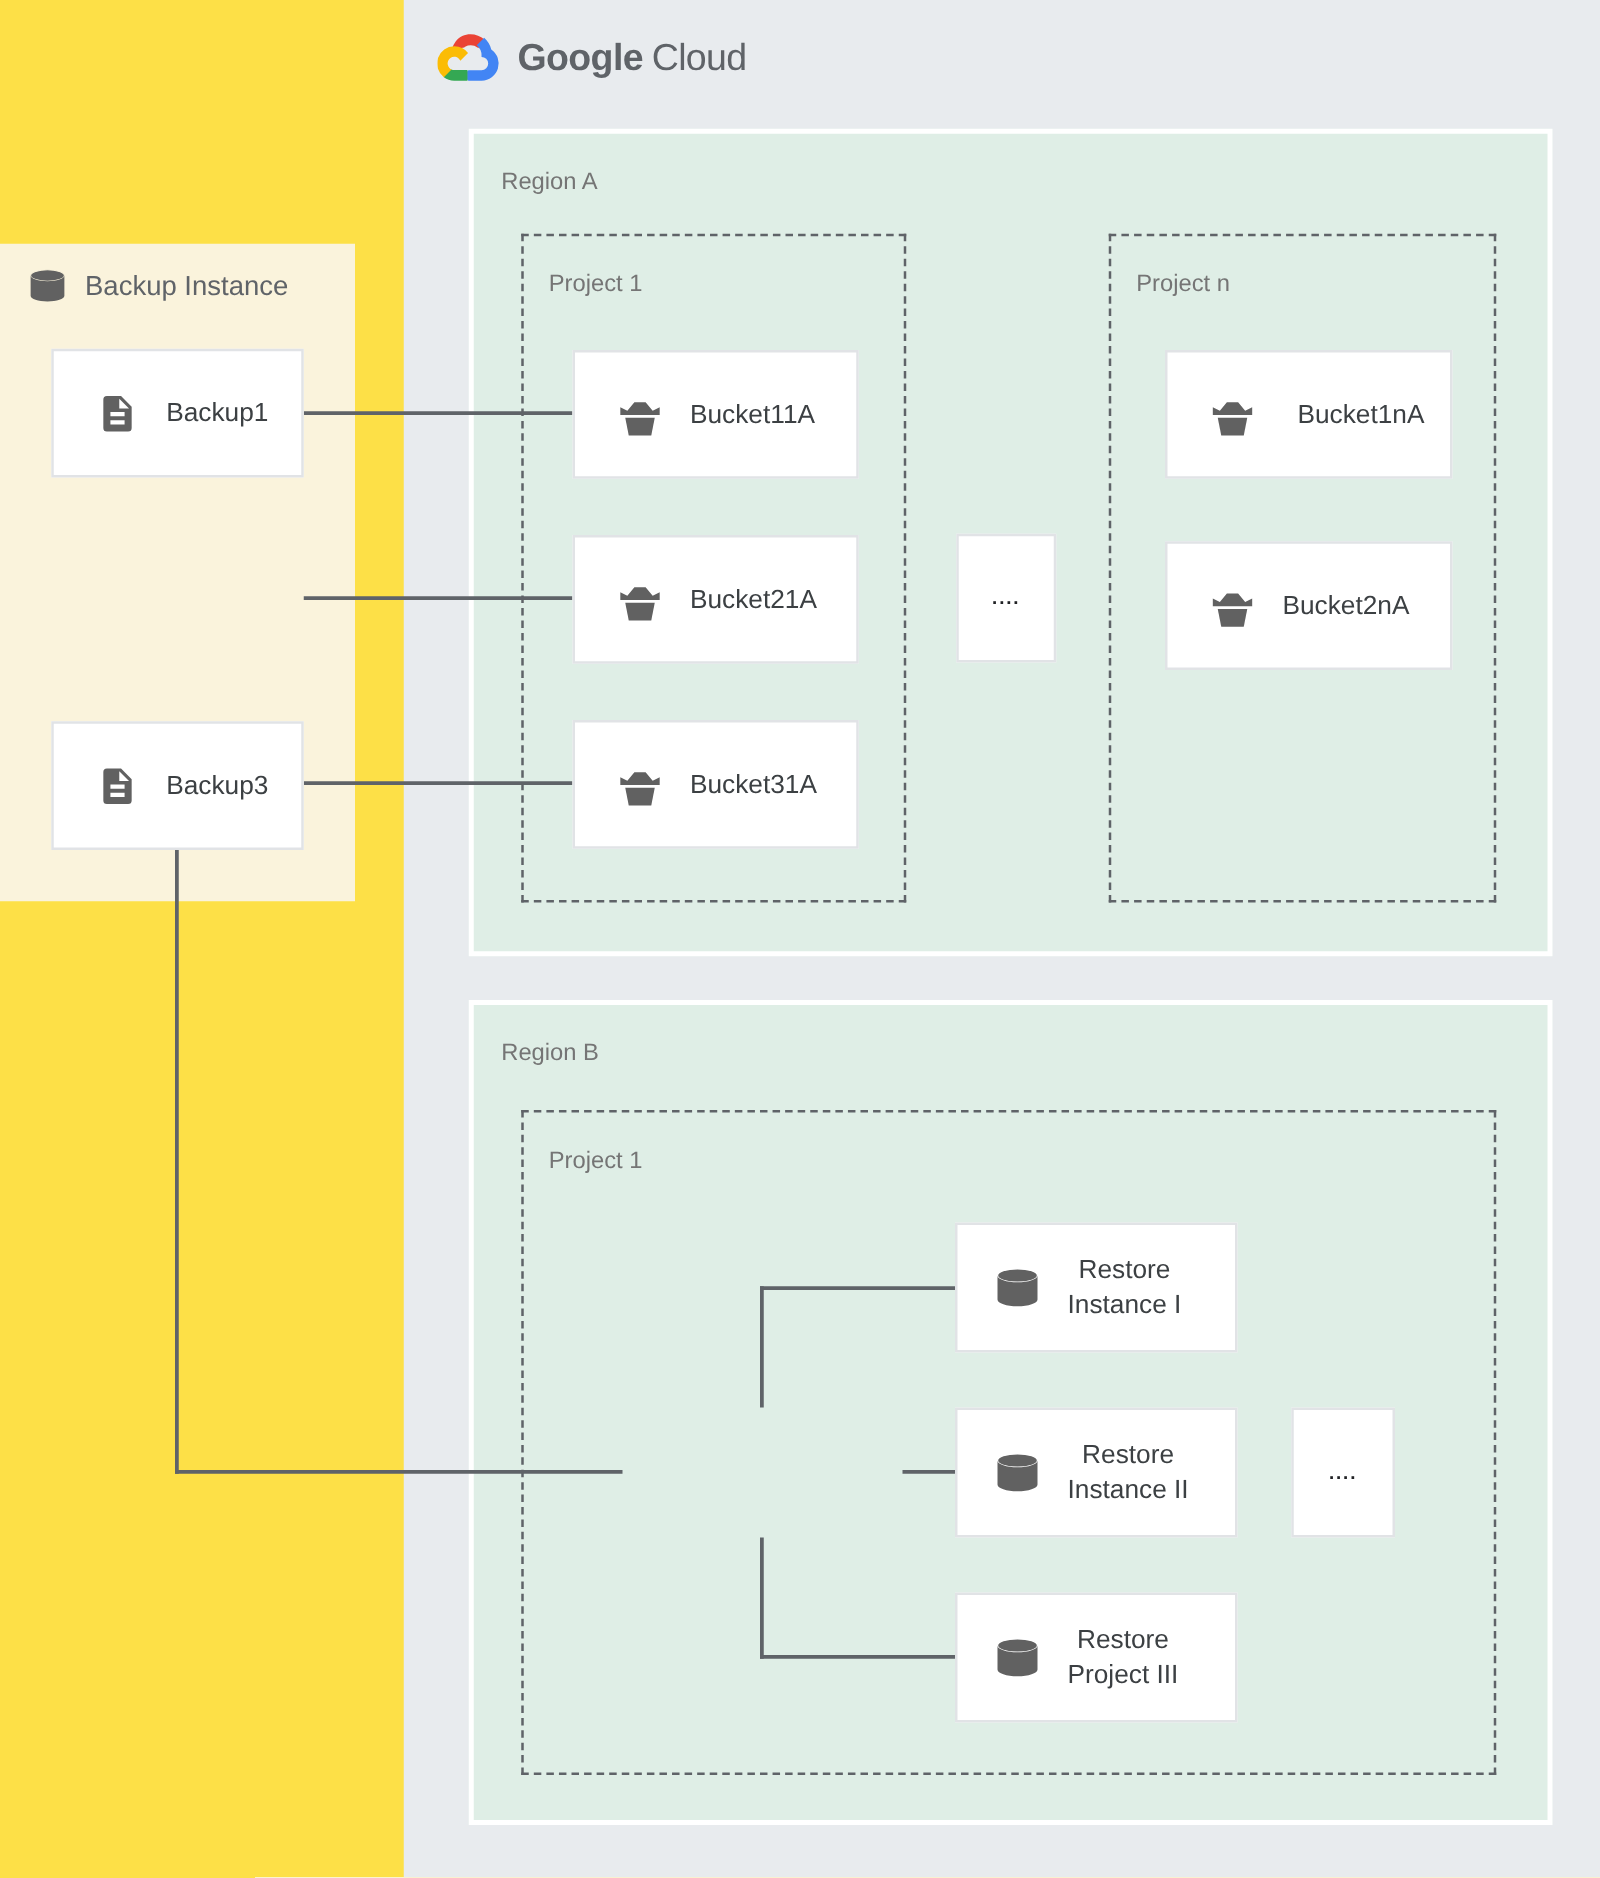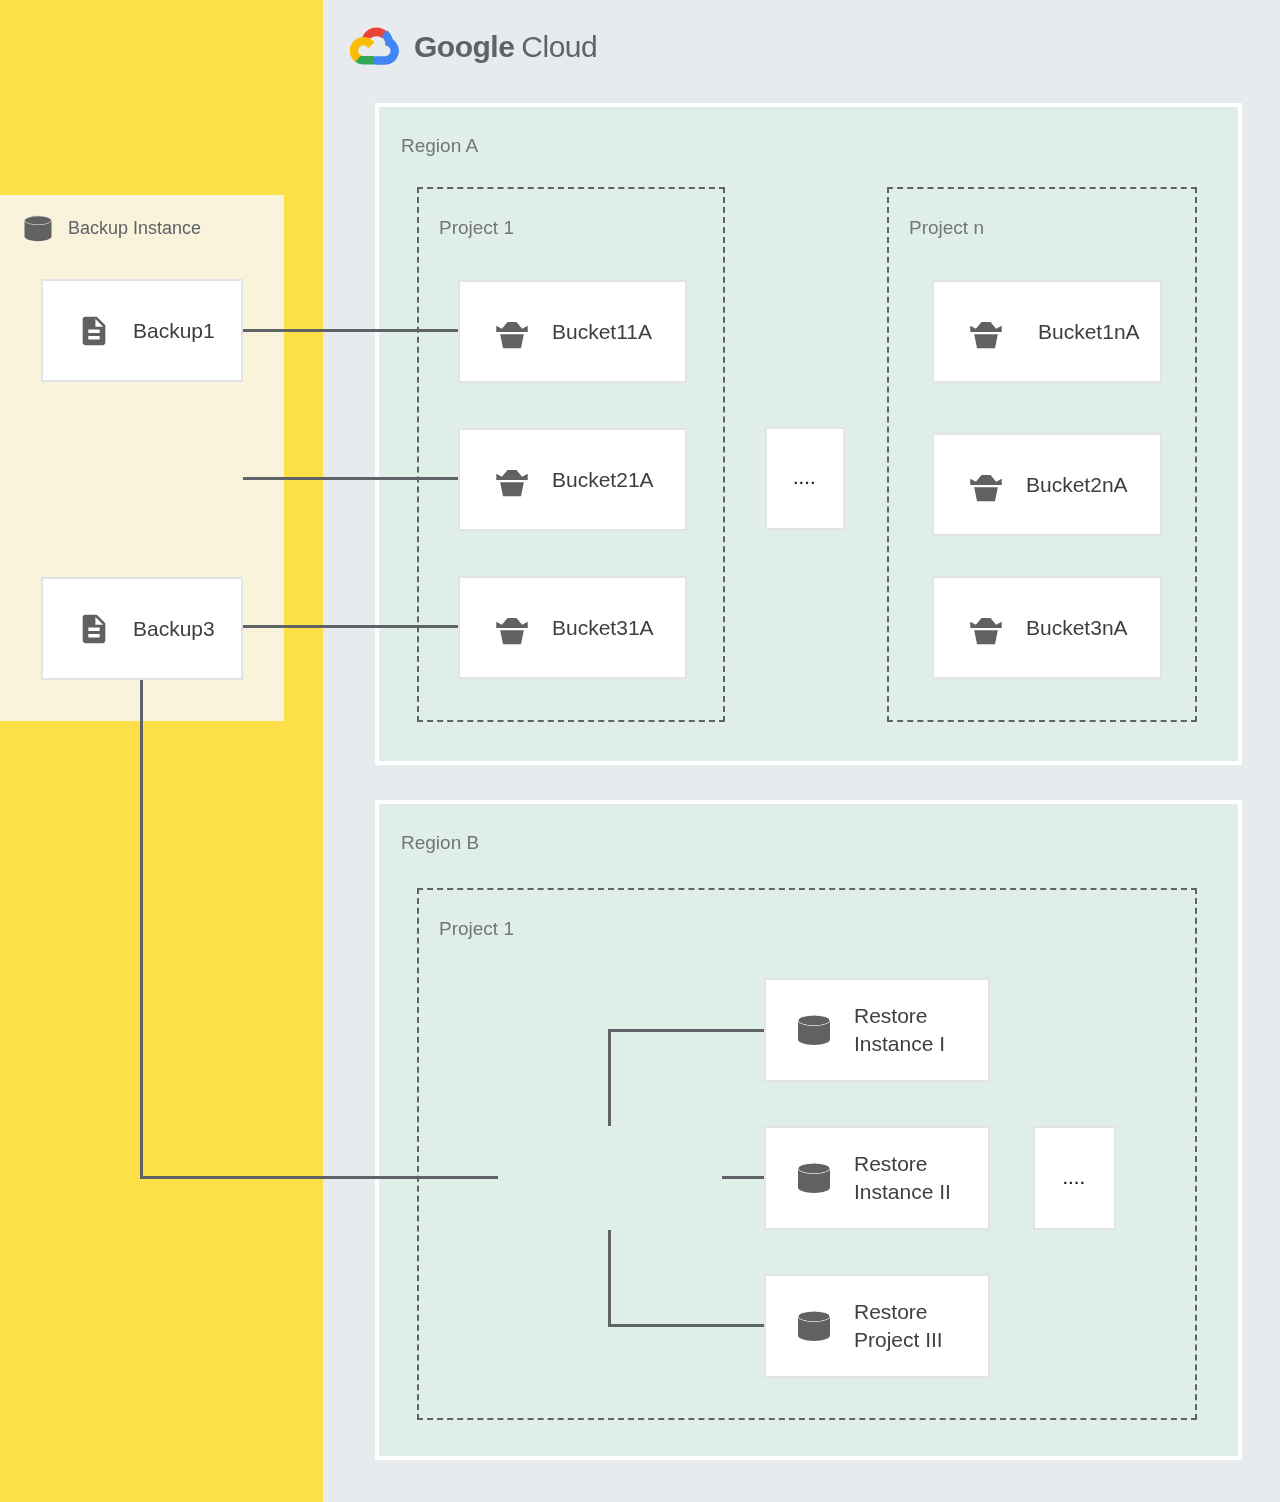--- a/index.html
+++ b/index.html
@@ -20,25 +20,25 @@
 
   .project{position:absolute;border:2px dashed #5f6368;box-sizing:border-box;z-index:1;}
   #project-a1{left:417px;top:187px;width:308px;height:535px;}
   #project-an{left:887px;top:187px;width:310px;height:535px;}
   #project-b1{left:417px;top:888px;width:780px;height:532px;}
   .project-label{position:absolute;left:20px;top:28px;font-size:19px;color:#757575;text-align:center;}
 
   .backup-panel{position:absolute;left:0;top:195px;width:284px;height:526px;background:#faf3dc;z-index:1;}
   .panel-title{position:absolute;left:20px;top:20px;display:flex;align-items:center;gap:12px;}
   .panel-title svg{width:36px;height:27px;}
-  .panel-title-text{font-size:18px;color:#5f6368;}
+  .panel-title-text{font-size:22px;color:#5f6368;}
 
   .node{position:absolute;background:#ffffff;border:2px solid #e1e3e6;box-sizing:border-box;display:flex;align-items:center;z-index:3;}
   .node .icon{flex:0 0 auto;display:flex;align-items:center;}
-  .node-label{font-size:21px;color:#3c4043;}
+  .node-label{font-size:21px;color:#3c4043;text-align:center;}
   .node-label.two-line span{display:block;line-height:28px;}
 
   .backup-node{left:41px;width:202px;height:103px;padding-left:34px;}
   .backup-node .icon{margin-right:22px;}
   .backup-node svg{width:34px;height:38px;}
 
   .bucket-node svg{width:40px;height:36px;}
   .bucket-node .icon{margin-right:20px;}
 
   .restore-node{padding-left:28px;}
@@ -168,29 +168,20 @@
   </div>
   <div class="node bucket-node" style="left:932px;top:433px;width:230px;height:103px;padding-left:32px;">
     <span class="icon">
       <svg viewBox="0 0 32 32">
           <path fill="#616161" d="M2 16 L2 10.5 L7 13 L12 7 L20 7 L25 13 L30 10.5 L30 16 Z"></path>
           <path fill="#616161" d="M5.5 18 L26.5 18 L24 30.5 L8 30.5 Z"></path>
         </svg>
     </span>
     <span class="node-label">Bucket2nA</span>
   </div>
-  <div class="node bucket-node" style="left:932px;top:576px;width:230px;height:103px;padding-left:32px;">
-    <span class="icon">
-      <svg viewBox="0 0 32 32">
-          <path fill="#616161" d="M2 16 L2 10.5 L7 13 L12 7 L20 7 L25 13 L30 10.5 L30 16 Z"></path>
-          <path fill="#616161" d="M5.5 18 L26.5 18 L24 30.5 L8 30.5 Z"></path>
-        </svg>
-    </span>
-    <span class="node-label">Bucket3nA</span>
-  </div>
 
   <div class="node restore-node" style="left:764px;top:978px;width:226px;height:104px;">
     <span class="icon">
       <svg viewBox="0 0 24 20">
           <ellipse cx="12" cy="4" rx="10" ry="3.4" fill="#616161" stroke="#ffffff" stroke-width="0.7"></ellipse>
           <path fill="#616161" d="M2 4v12c0 1.9 4.5 3.4 10 3.4s10-1.5 10-3.4V4c0 1.9-4.5 3.4-10 3.4S2 5.9 2 4z"></path>
         </svg>
     </span>
     <span class="node-label two-line">
       <span>Restore</span>

